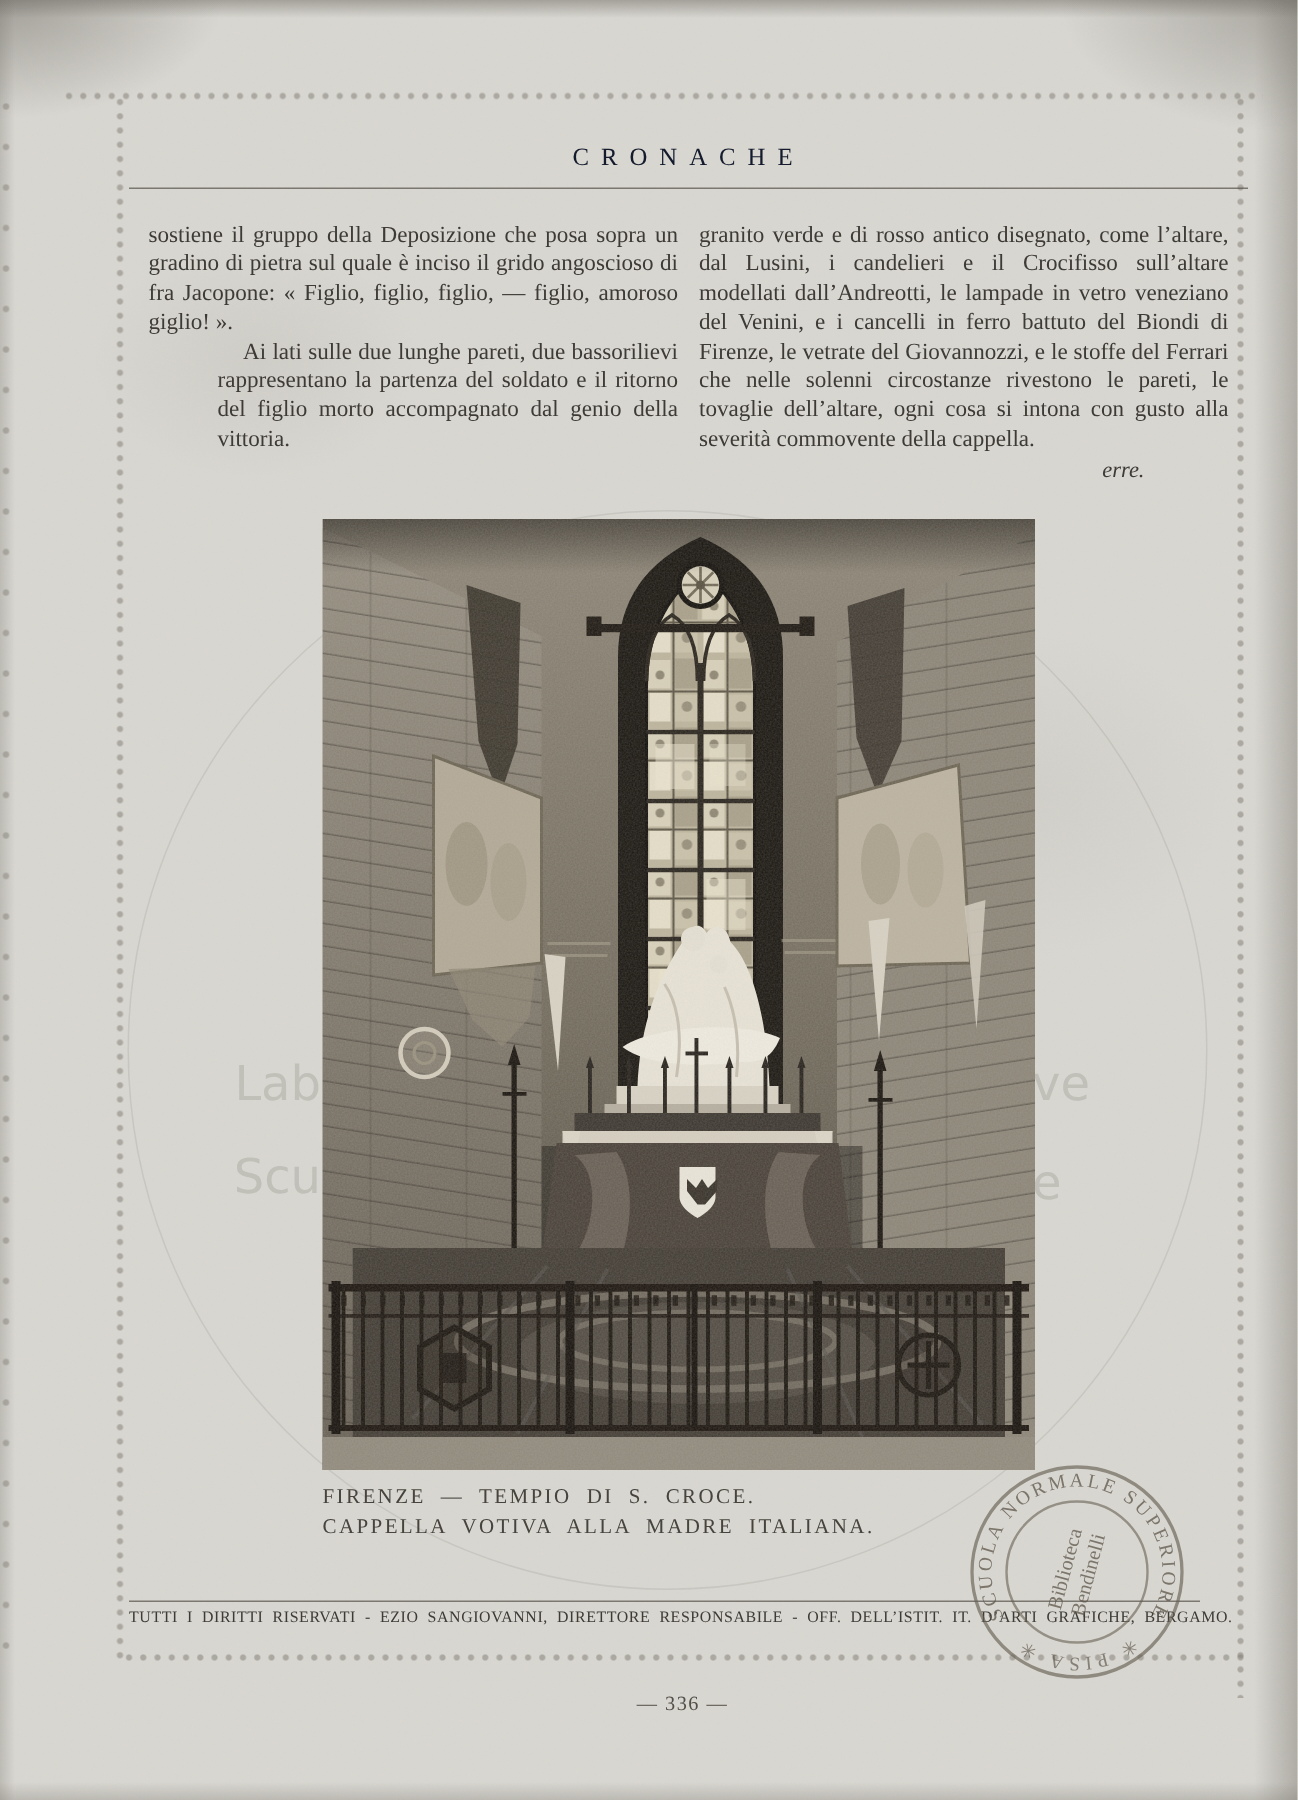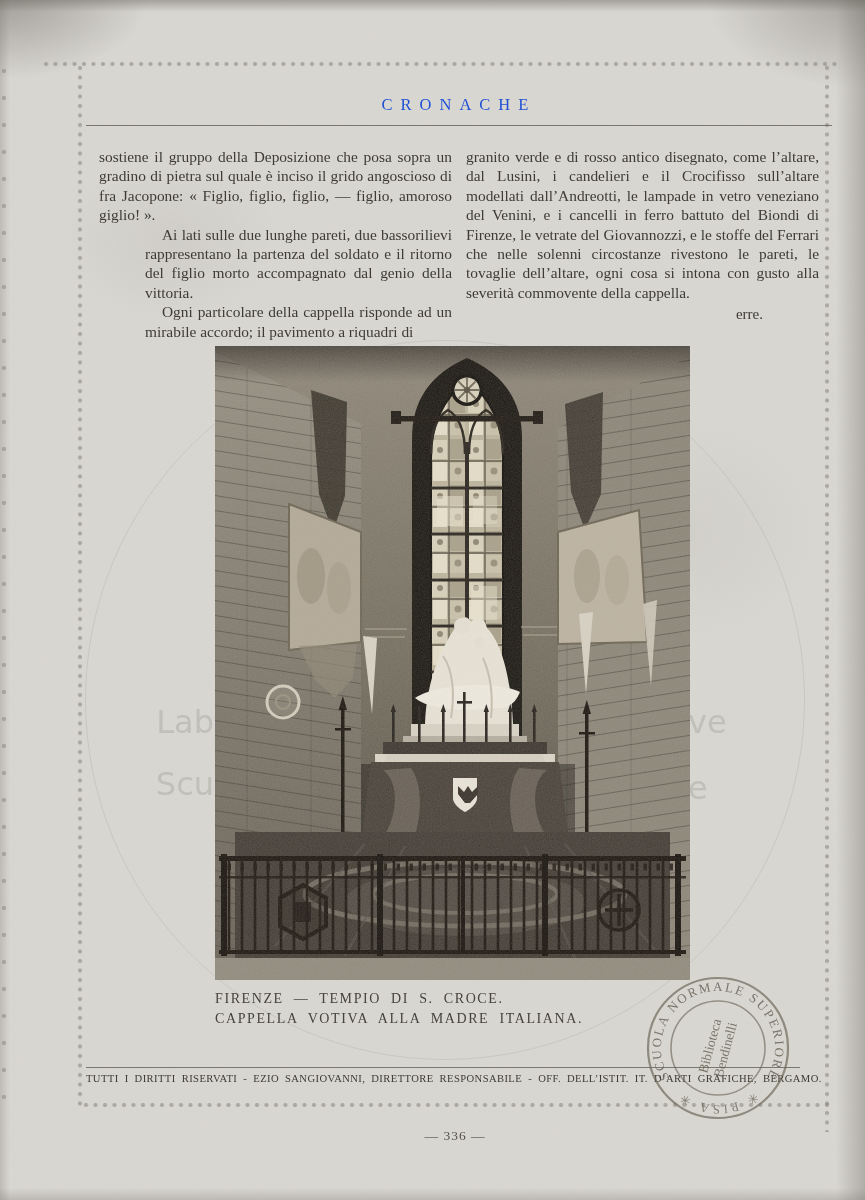--- a/index.html
+++ b/index.html
@@ -38,27 +38,27 @@
   .dots-right{left:824px;top:64px;height:1068px;}
   .dots-page-edge{left:1px;top:66px;height:1040px;width:6px;
     background-repeat:repeat-y;background-size:6px 27px;
     background-image:radial-gradient(circle at 3px 5px, rgba(125,122,114,0.45) 1.7px, rgba(125,122,114,0) 2.6px);}
   
   .rule{height:1px;background:rgba(88,85,78,0.75);}
   .rule-header{left:86px;top:125px;width:746px;}
   .rule-footer{left:86px;top:1067px;width:714px;}
   
   .masthead{left:82px;top:95px;width:746px;text-align:center;
-    font-size:16.5px;letter-spacing:8px;text-indent:8px;color:#1d4ed8;}
+    font-size:16.5px;letter-spacing:8px;text-indent:8px;color:#0f172a;}
   
   .cols{left:99px;top:147px;width:720px;display:flex;gap:14px;justify-content:flex-end;}
   .col{width:353px;text-align:justify;font-size:15.4px;line-height:19.4px;color:#3b3833;}
   .col p{margin:0;}
   .col p.ind{text-indent:17px;margin-left:46px;}
-  .signature{text-align:right;padding-right:56px;font-size:15px;margin-top:3px;}
+  .signature{text-align:right;padding-right:56px;font-style:italic;font-size:15px;margin-top:3px;}
   
   .wm{font-family:"DejaVu Sans", sans-serif;color:rgba(100,98,92,0.20);font-size:32px;line-height:1;}
   .wm-tl{left:88px;top:706px;width:126px;text-align:right;}
   .wm-tr{left:688px;top:706px;}
   .wm-bl{left:88px;top:768px;width:126px;text-align:right;}
   .wm-br{left:688px;top:772px;}
   .wm-circle{left:85px;top:340px;width:720px;height:720px;border-radius:50%;
     border:1.5px solid rgba(95,92,85,0.13);box-sizing:border-box;}
   
   .photo{left:215px;top:346px;}
@@ -97,21 +97,20 @@
 <div class="abs dots-v dots-right"></div>
 <div class="abs dots-page-edge"></div>
 
 <div class="abs masthead">CRONACHE</div>
 <div class="abs rule rule-header"></div>
 
 <div class="abs cols">
   <div class="col">
     <p>sostiene il gruppo della Deposizione che posa sopra un gradino di pietra sul quale è inciso il grido angoscioso di fra Jacopone: « Figlio, figlio, figlio, — figlio, amoroso giglio! ».</p>
     <p class="ind">Ai lati sulle due lunghe pareti, due bassorilievi rappresentano la partenza del soldato e il ritorno del figlio morto accompagnato dal genio della vittoria.</p>
-    <p class="ind">Ogni particolare della cappella risponde ad un mirabile accordo; il pavimento a riquadri di</p>
   </div>
   <div class="col">
     <p>granito verde e di rosso antico disegnato, come l’altare, dal Lusini, i candelieri e il Crocifisso sull’altare modellati dall’Andreotti, le lampade in vetro veneziano del Venini, e i cancelli in ferro battuto del Biondi di Firenze, le vetrate del Giovannozzi, e le stoffe del Ferrari che nelle solenni circostanze rivestono le pareti, le tovaglie dell’altare, ogni cosa si intona con gusto alla severità commovente della cappella.</p>
     <div class="signature">erre.</div>
   </div>
 </div>
 
 <svg class="abs photo" width="475" height="634" viewBox="0 0 475 634">
   <defs>
     <linearGradient id="backWall" x1="0" y1="0" x2="0" y2="1">

